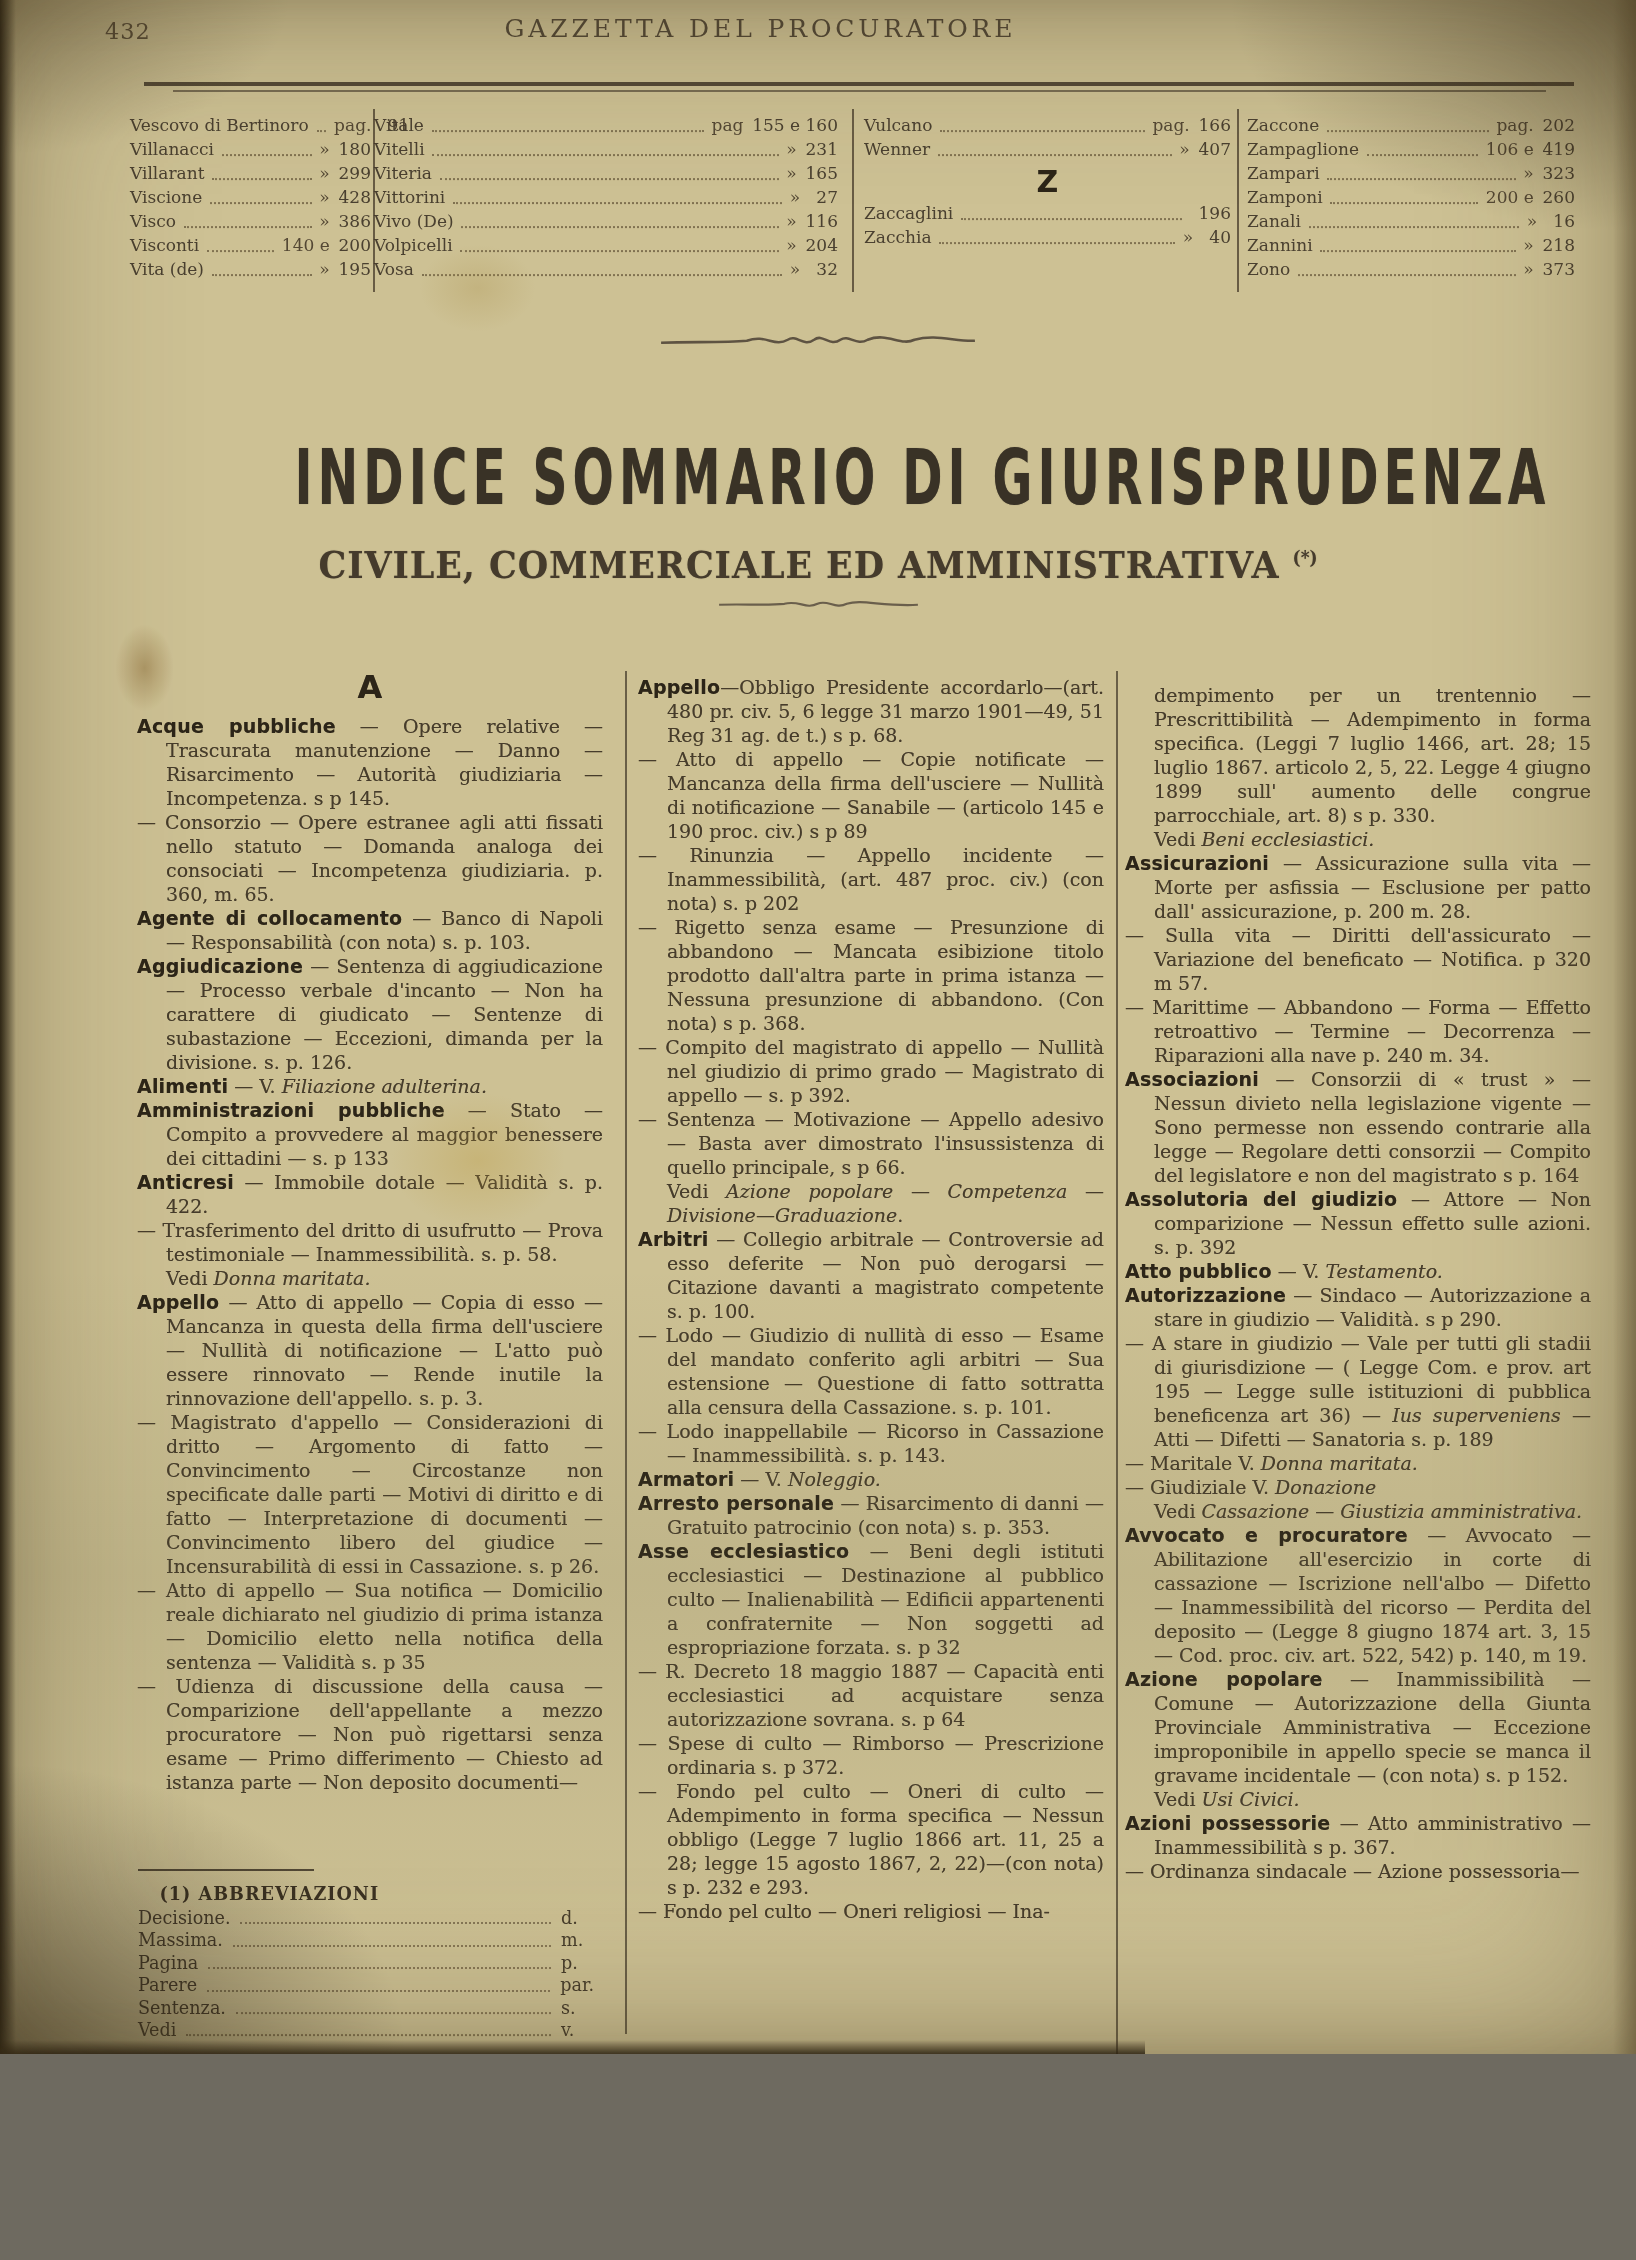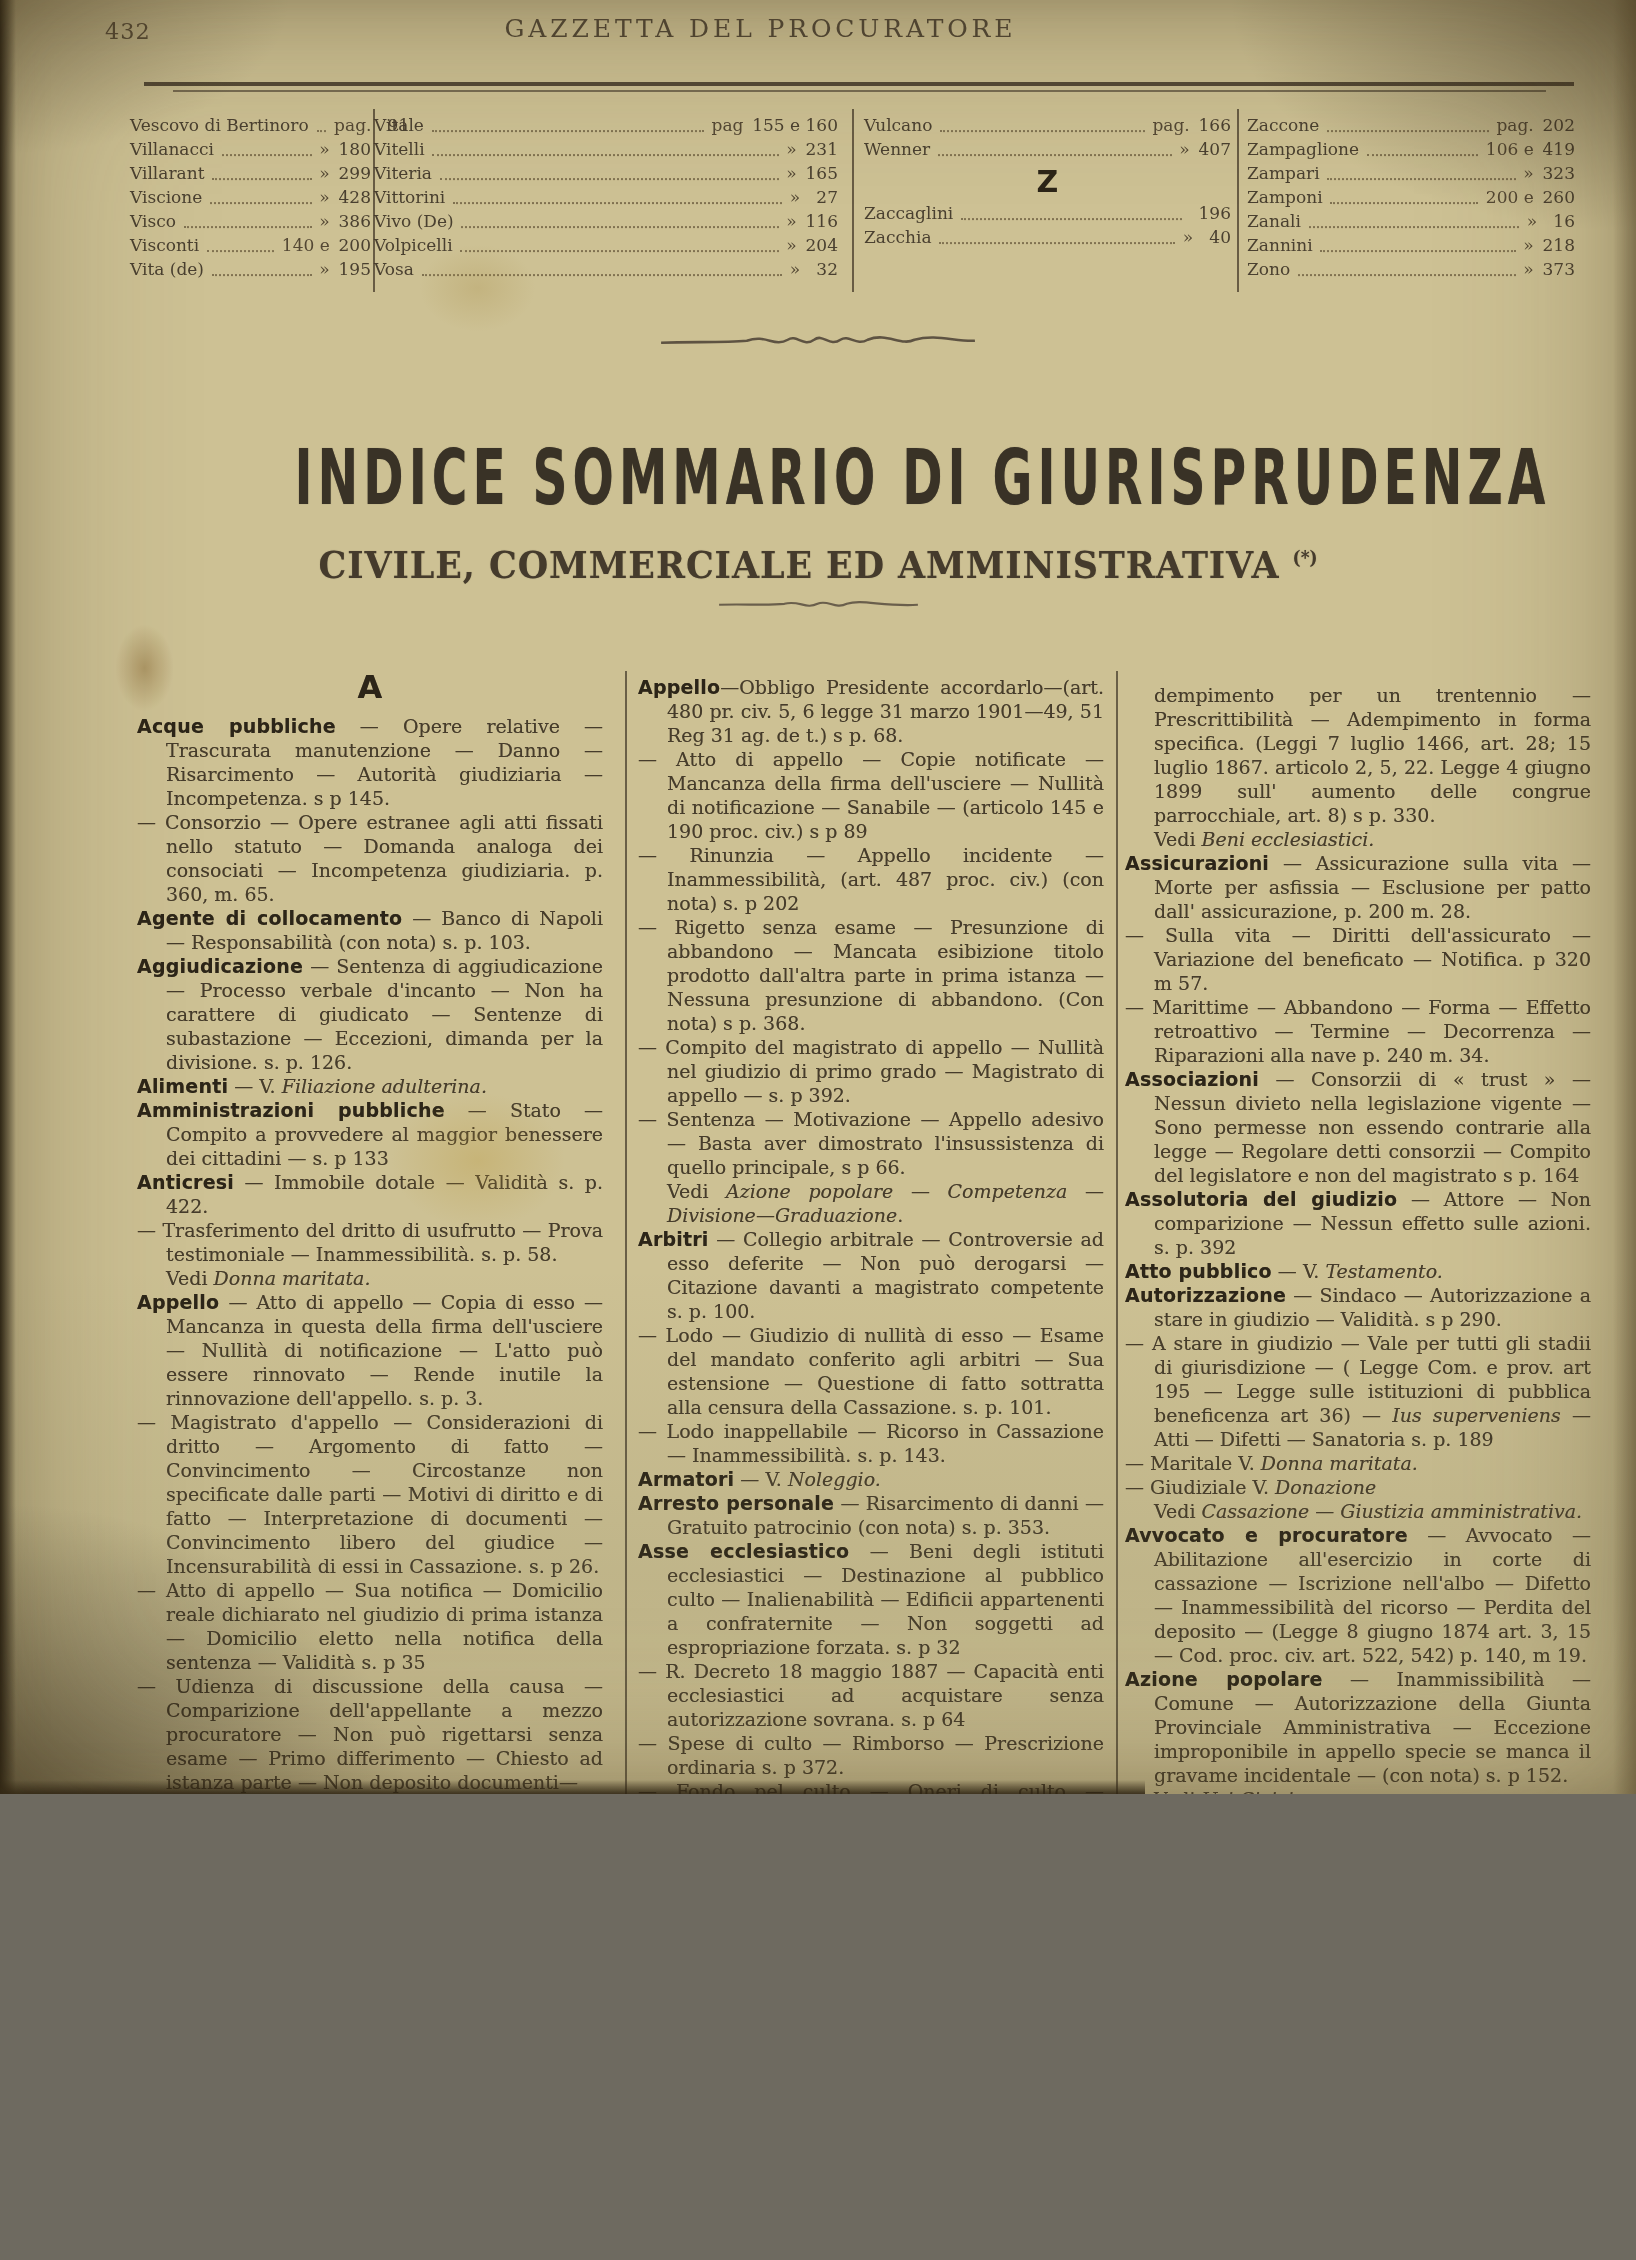--- a/index.html
+++ b/index.html
@@ -1,19 +1,19 @@
 <!DOCTYPE html>
 <html style="--paper: #cdc194; --ink: #463c2b; --ink-bold: #2c2518; --rule: #4b4032;"><head>
 <meta charset="utf-8">
 <style>
   :root{
     --paper:#cdc194; --ink:#463c2b; --ink-bold:#2c2518; --rule:#4b4032; --faded:#5a4e3a;
   }
   html,body{margin:0;padding:0;background:#6e6a60;}
-  .page{position:relative;width:1636px;height:1794px;background:var(--paper);
+  .page{position:relative;width:1636px;height:2054px;background:var(--paper);
         font-family:"DejaVu Serif",serif;color:var(--ink);overflow:hidden;}
   
   .hdr-num{position:absolute;left:105px;top:17.6px;font-size:22.4px;color:var(--faded);letter-spacing:1px;}
   .hdr-title{position:absolute;left:0;top:13.7px;width:1521px;text-align:center;
              font-size:25px;letter-spacing:3.9px;color:#514736;}
   .rule-double{position:absolute;left:144px;top:82px;width:1430px;height:0;
                border-top:4.9px solid rgba(62,52,38,.85);}
   .rule-double::after{content:"";position:absolute;left:29px;top:3.9px;width:96%;height:0;
                border-top:2px solid rgba(62,52,38,.6);}
   

